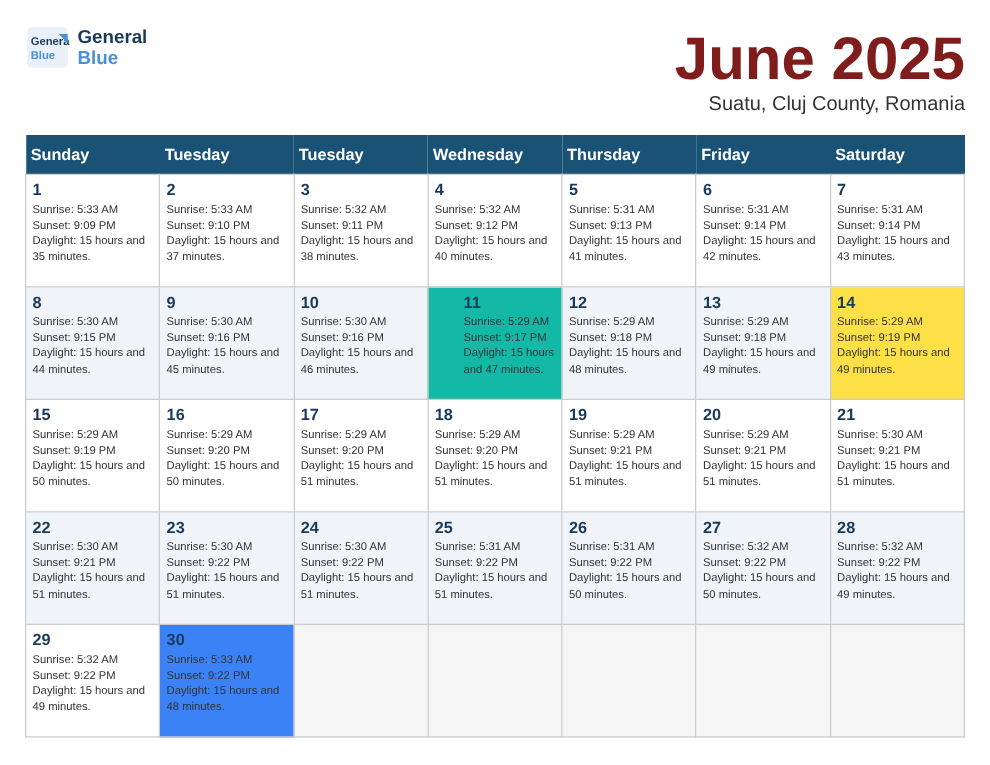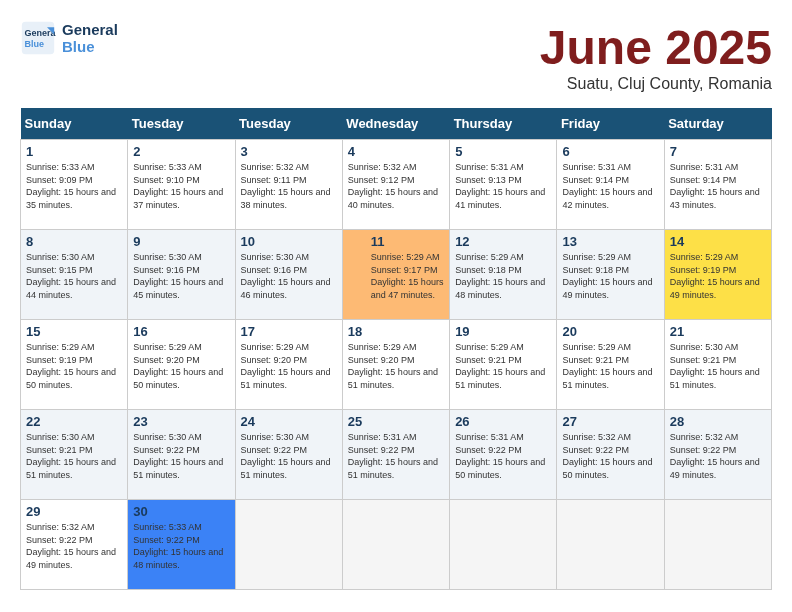--- a/index.html
+++ b/index.html
@@ -169,21 +169,21 @@
           <div class="day-info" style="white-space: pre-line;">Sunrise: 5:30 AM
 Sunset: 9:16 PM
 Daylight: 15 hours and 45 minutes.</div>
         </td>
         <td style="background: rgb(240, 244, 248); margin-left: 44px;">
           <span class="day-number">10</span>
           <div class="day-info" style="white-space: pre-line;">Sunrise: 5:30 AM
 Sunset: 9:16 PM
 Daylight: 15 hours and 46 minutes.</div>
         </td>
-        <td style="background: #fdba74; padding-left: 28px;">
+        <td style="background: #14b8a6; padding-left: 28px;">
           <span class="day-number">11</span>
           <div class="day-info" style="white-space: pre-line;">Sunrise: 5:29 AM
 Sunset: 9:17 PM
 Daylight: 15 hours and 47 minutes.</div>
         </td>
         <td style="background: rgb(240, 244, 248);">
           <span class="day-number">12</span>
           <div class="day-info" style="white-space: pre-line;">Sunrise: 5:29 AM
 Sunset: 9:18 PM
 Daylight: 15 hours and 48 minutes.</div>

